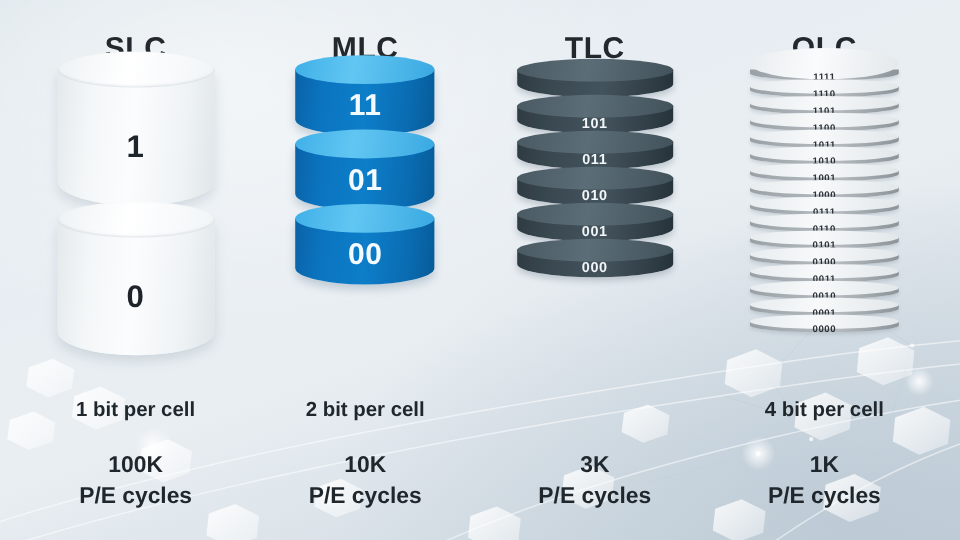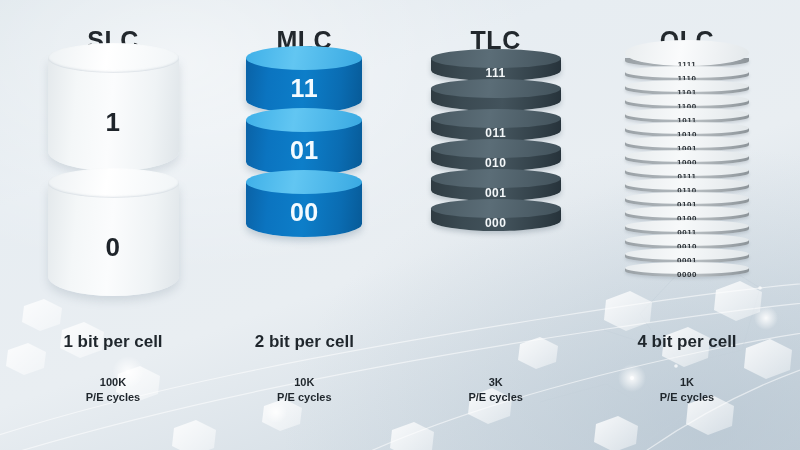--- a/index.html
+++ b/index.html
@@ -191,21 +191,21 @@
     font-size: 17px;
     font-weight: bold;
     color: #1f262c;
   }
   .caption-cycles {
     position: absolute;
     top: 375px;
     left: 0;
     right: 0;
     text-align: center;
-    font-size: 11px;
+    font-size: 19px;
     font-weight: bold;
     color: #1f262c;
     line-height: 1.35;
   }
   .caption-cycles span { display: block; }
 </style>
 </head>
 <body>
 
 <div id="stage">
@@ -308,24 +308,24 @@
         <span>10K</span>
         <span>P/E cycles</span>
       </div>
     </div>
 
     <div class="column tlc">
       <div class="col-title">TLC</div>
       <div class="stack">
         <div class="disc">
           <div class="cap"></div>
-          <div class="label">111</div>
-        </div>
-        <div class="disc">
-          <div class="cap"></div>
+        </div>
+        <div class="disc">
+          <div class="cap"></div>
+          <div class="label">101</div>
         </div>
         <div class="disc">
           <div class="cap"></div>
           <div class="label">011</div>
         </div>
         <div class="disc">
           <div class="cap"></div>
           <div class="label">010</div>
         </div>
         <div class="disc">

